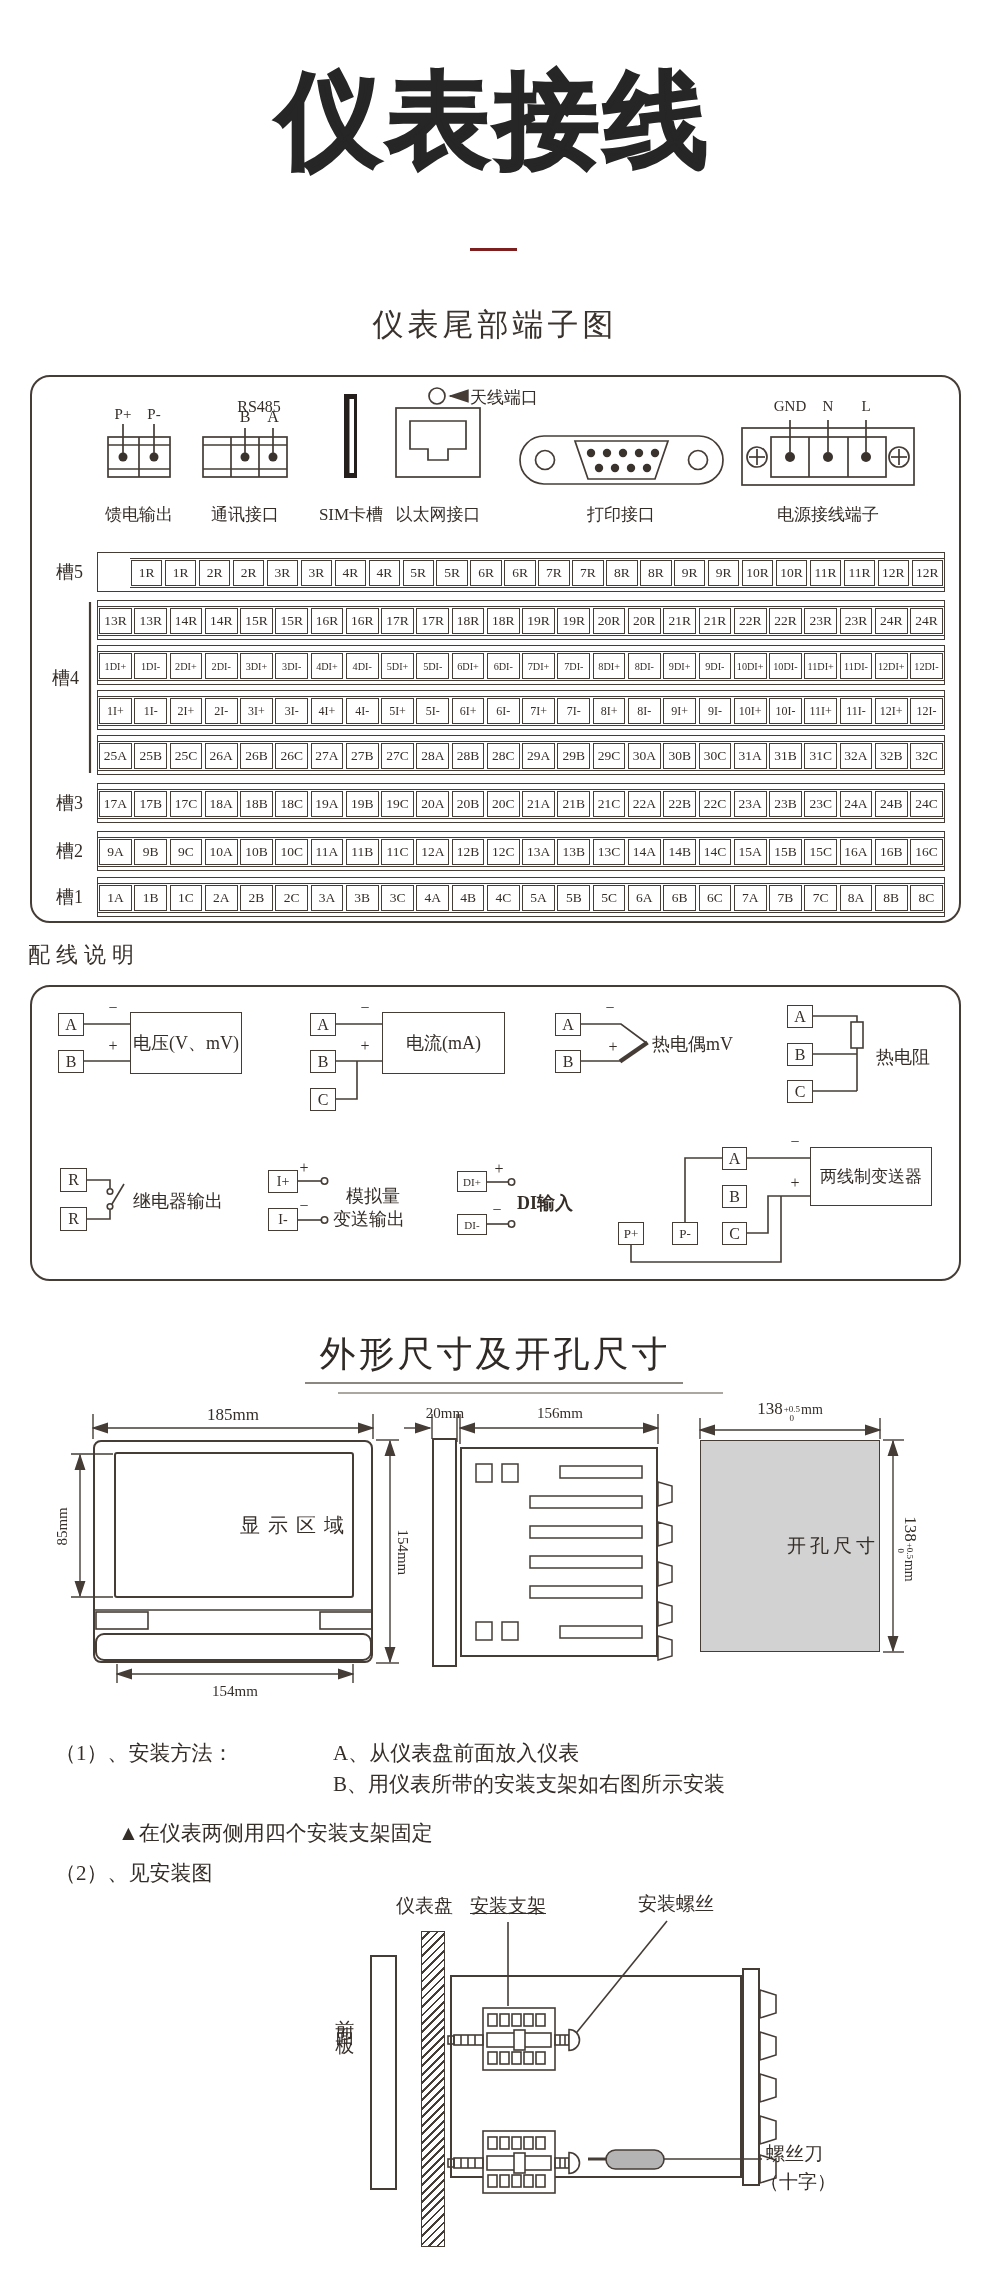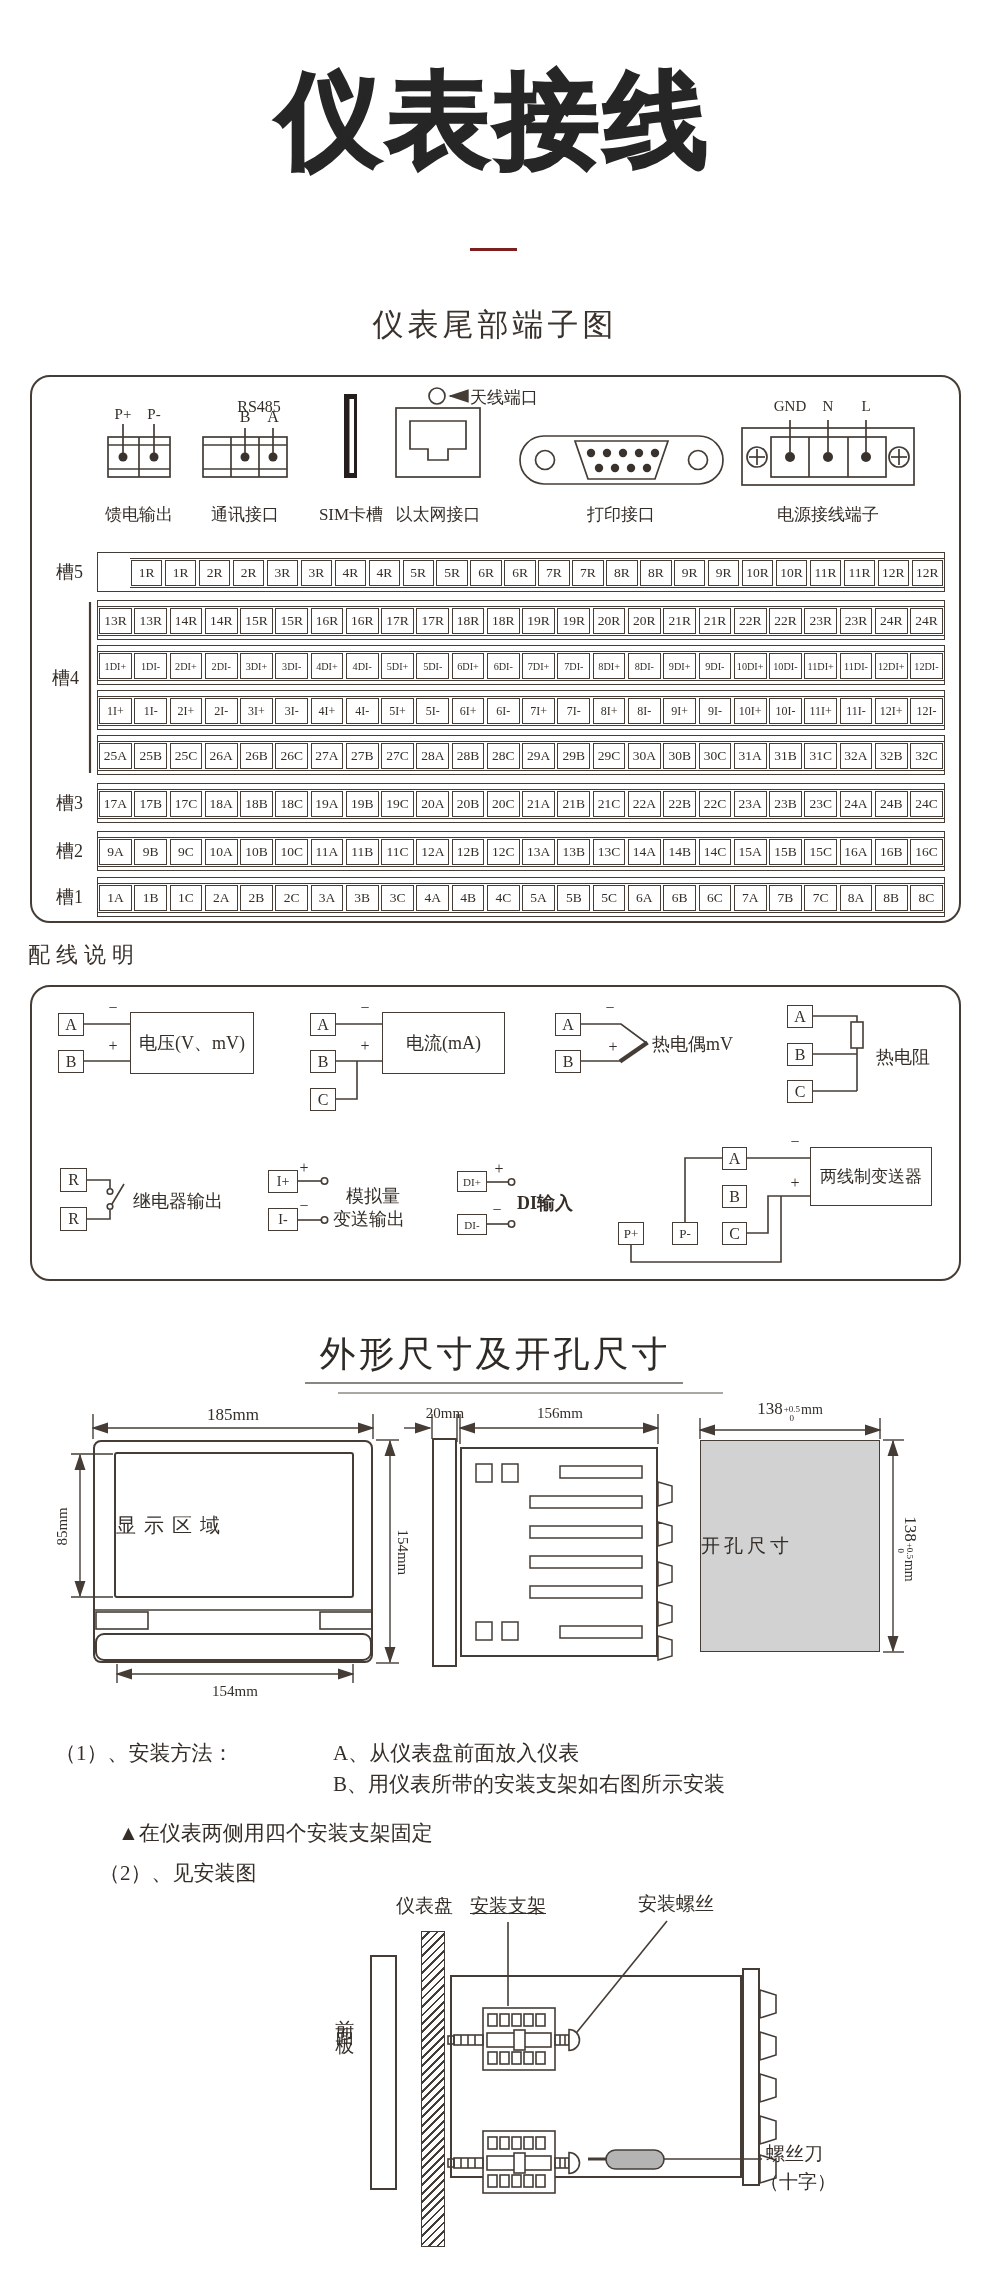--- a/index.html
+++ b/index.html
@@ -28,21 +28,21 @@
   .cells{flex:1;display:flex;gap:2.5px;padding:1px 1px;box-sizing:border-box;}
   .cell{flex:1 1 0;border:1.6px solid #453c36;background:#fff;box-sizing:border-box;
     display:flex;align-items:center;justify-content:center;font-size:13.5px;}
   .f-di .cell{font-size:10.2px;}
   .f-i .cell{font-size:12px;}
   .slotlab{position:absolute;font-size:18px;}
   .cap{position:absolute;top:503px;font-size:17px;text-align:center;}
   .pin{position:absolute;text-align:center;font-size:15px;}
   .sign{position:absolute;width:20px;text-align:center;font-size:16px;}
   .wlab{position:absolute;font-size:18px;white-space:nowrap;}
-  .rot{display:flex;align-items:center;justify-content:flex-start;}
+  .rot{display:flex;align-items:center;justify-content:flex-end;}
   .tol{display:inline-flex;flex-direction:column;font-size:9px;line-height:1.05;vertical-align:2px;margin:0 1px;}
   .hatch{position:absolute;border:1.8px solid #453c36;box-sizing:border-box;
     background:repeating-linear-gradient(135deg,#fff 0 4px,#453c36 4px 6px);}
   .vtext{writing-mode:vertical-rl;letter-spacing:8px;}
   svg.art{position:absolute;left:0;top:0;}
   .redline{position:absolute;left:470px;top:248px;width:47px;height:2.5px;background:#7e1f1f;}
 </style>
 </head>
 <body>
 
@@ -566,21 +566,21 @@
   <div class="tbox" style="left:268px;top:1170px;width:30px;height:23px;font-size:14px;">I+</div>
   <div class="tbox" style="left:268px;top:1208px;width:30px;height:23px;font-size:14px;">I-</div>
   <div class="tbox" style="left:457px;top:1171px;width:30px;height:21px;font-size:11px;">DI+</div>
   <div class="tbox" style="left:457px;top:1214px;width:30px;height:21px;font-size:11px;">DI-</div>
   <div class="tbox" style="left:722px;top:1147px;width:25px;height:23px;">A</div>
   <div class="tbox" style="left:722px;top:1185px;width:25px;height:23px;">B</div>
   <div class="tbox" style="left:722px;top:1222px;width:25px;height:23px;">C</div>
   <div class="tbox" style="left:618px;top:1222px;width:26px;height:23px;font-size:13px;">P+</div>
   <div class="tbox" style="left:672px;top:1222px;width:26px;height:23px;font-size:13px;">P-</div>
 
-  <div class="dev" style="left:130px;top:1012px;width:124px;height:62px;">电压(V、mV)</div>
+  <div class="dev" style="left:130px;top:1012px;width:112px;height:62px;">电压(V、mV)</div>
   <div class="dev" style="left:382px;top:1012px;width:123px;height:62px;">电流(mA)</div>
   <div class="dev" style="left:810px;top:1147px;width:122px;height:59px;font-size:17px;">两线制变送器</div>
 
   <div class="sign" style="left:103px;top:999px;">−</div>
   <div class="sign" style="left:103px;top:1037px;">+</div>
   <div class="sign" style="left:355px;top:999px;">−</div>
   <div class="sign" style="left:355px;top:1037px;">+</div>
   <div class="sign" style="left:600px;top:999px;">−</div>
   <div class="sign" style="left:603px;top:1038px;">+</div>
   <div class="sign" style="left:294px;top:1159px;">+</div>
@@ -609,21 +609,21 @@
       </span><span style="font-size:14px;">mm</span></div>
   <div class="t c" style="left:858px;top:1536px;width:100px;font-size:17px;transform:rotate(90deg);"><span>138</span><span class="tol">
         <span>+0.5</span>
         <span>0</span>
       </span><span style="font-size:14px;">mm</span></div>
 
   <div class="t" style="left:55px;top:1740px;font-size:21px;">（1）、安装方法：</div>
   <div class="t" style="left:333px;top:1740px;font-size:21px;">A、从仪表盘前面放入仪表</div>
   <div class="t" style="left:333px;top:1771px;font-size:21px;">B、用仪表所带的安装支架如右图所示安装</div>
   <div class="t" style="left:118px;top:1820px;font-size:21px;">▲在仪表两侧用四个安装支架固定</div>
-  <div class="t" style="left:55px;top:1860px;font-size:21px;margin-left:44px;">（2）、见安装图</div>
+  <div class="t" style="left:55px;top:1860px;font-size:21px;">（2）、见安装图</div>
 
   <div class="t" style="left:396px;top:1894px;font-size:19px;">仪表盘</div>
   <div class="t" style="left:470px;top:1894px;font-size:19px;text-decoration:underline;">安装支架</div>
   <div class="t" style="left:638px;top:1892px;font-size:19px;">安装螺丝</div>
   <div class="t vtext" style="left:333px;top:2005px;font-size:19px;">前面板</div>
   <div class="t" style="left:766px;top:2142px;font-size:19px;">螺丝刀</div>
   <div class="t" style="left:760px;top:2170px;font-size:19px;">（十字）</div>
 
 </div>
 

